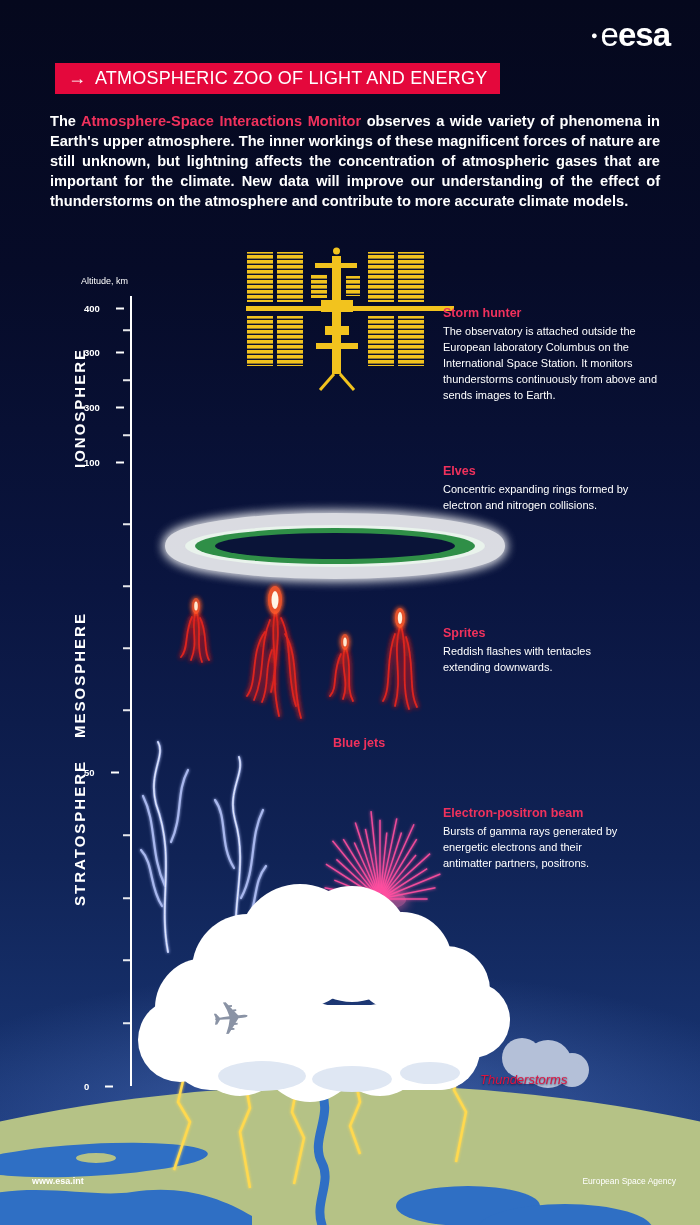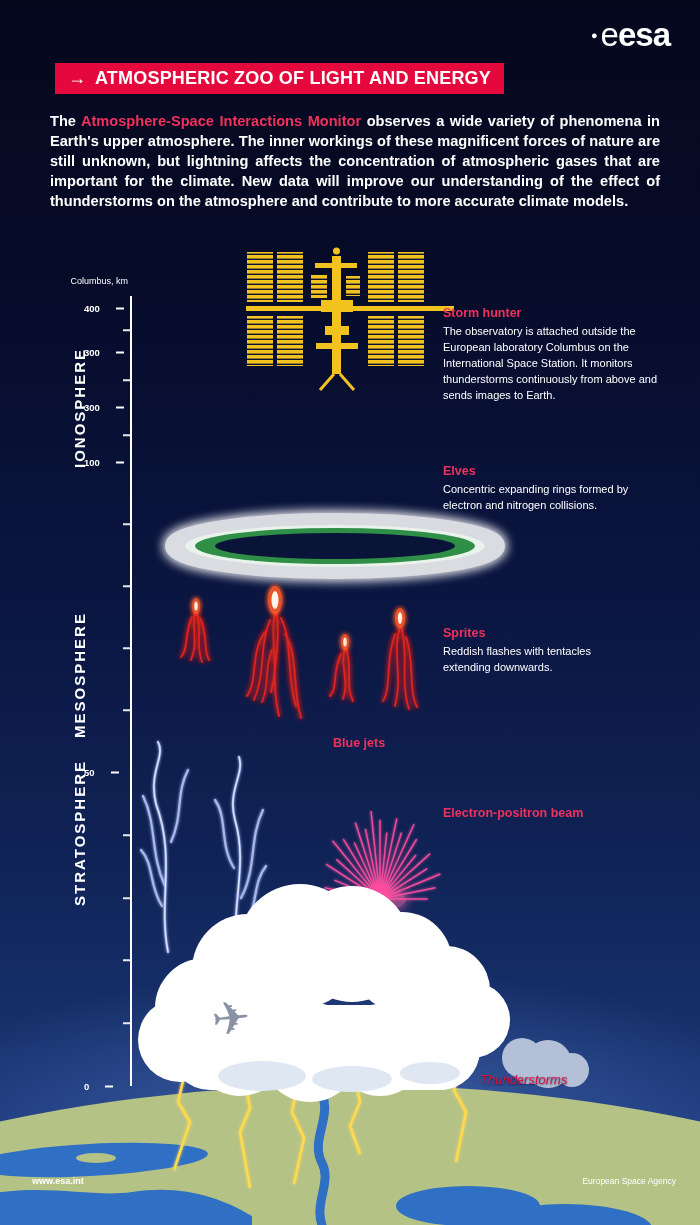--- a/index.html
+++ b/index.html
@@ -10,21 +10,21 @@
 
   
   .esa-logo{position:absolute;top:16px;right:30px;display:flex;align-items:center;color:#fff;}
   .logo-dot{font-size:11px;margin-right:3px;line-height:1;}
   .logo-mark{font-size:33px;font-weight:400;letter-spacing:-1px;}
   .logo-text{font-size:33px;font-weight:700;letter-spacing:-1px;}
 
   
   .banner{position:absolute;left:55px;top:63px;height:31px;background:#e4083c;display:flex;align-items:center;padding:0 13px;}
   .banner .arrow{color:#fff;font-weight:700;font-size:18px;margin-right:9px;}
-  .banner .title{color:#fff;font-weight:700;font-size:18px;letter-spacing:.2px;white-space:nowrap;}
+  .banner .title{color:#fff;font-weight:400;font-size:18px;letter-spacing:.2px;white-space:nowrap;}
   .intro{position:absolute;left:50px;top:112px;width:610px;color:#fff;font-weight:700;font-size:14.6px;line-height:1.37;text-align:justify;}
   .intro .hl{color:#f0315c;}
 
   
   .axis-label{position:absolute;left:70px;top:276px;width:58px;text-align:right;color:#fff;font-size:9px;}
   .axis-line{position:absolute;left:130px;top:296px;width:2px;height:790px;background:#fff;}
   .tickrow{position:absolute;left:84px;width:46px;display:flex;align-items:center;gap:16px;transform:translateY(-50%);}
   .tick-label{color:#fff;font-size:9.5px;font-weight:700;}
   .tick-mark{width:8px;height:2px;background:#fff;display:inline-block;}
   .mtick{position:absolute;left:123px;width:7px;height:1.5px;background:#fff;opacity:.9;transform:translateY(-50%);}
@@ -260,21 +260,21 @@
   </div>
 
   <div class="banner">
     <span class="arrow">→</span>
     <span class="title">ATMOSPHERIC ZOO OF LIGHT AND ENERGY</span>
   </div>
 
   <p class="intro"><span>The </span><span class="hl">Atmosphere-Space Interactions Monitor</span><span> observes a wide variety of phenomena in Earth's upper atmosphere. The inner workings of these magnificent forces of nature are still unknown, but lightning affects the concentration of atmospheric gases that are important for the climate. New data will improve our understanding of the effect of thunderstorms on the atmosphere and contribute to more accurate climate models.</span></p>
 
   <div>
-    <div class="axis-label">Columbus, km</div>
+    <div class="axis-label">Altitude, km</div>
     <div class="axis-line"></div>
     <div class="tickrow" style="top:308px">
       <span class="tick-label">400</span>
         <span class="tick-mark"></span>
     </div>
     <div class="tickrow" style="top:352px">
       <span class="tick-label">300</span>
         <span class="tick-mark"></span>
     </div>
     <div class="tickrow" style="top:407px">
@@ -320,19 +320,20 @@
   </div>
   <div class="note" id="note-sprites">
     <div class="note-title">Sprites</div>
     <div class="note-body">Reddish flashes with tentacles extending downwards.</div>
   </div>
   <div class="note" id="note-jets">
     <div class="note-title">Blue jets</div>
   </div>
   <div class="note" id="note-beam">
     <div class="note-title">Electron-positron beam</div>
+    <div class="note-body">Bursts of gamma rays generated by energetic electrons and their antimatter partners, positrons.</div>
   </div>
   <div class="thunder-label">Thunderstorms</div>
 
   <div class="footer-left">www.esa.int</div>
   <div class="footer-right">European Space Agency</div>
 
 </div>
 
 </body></html>

